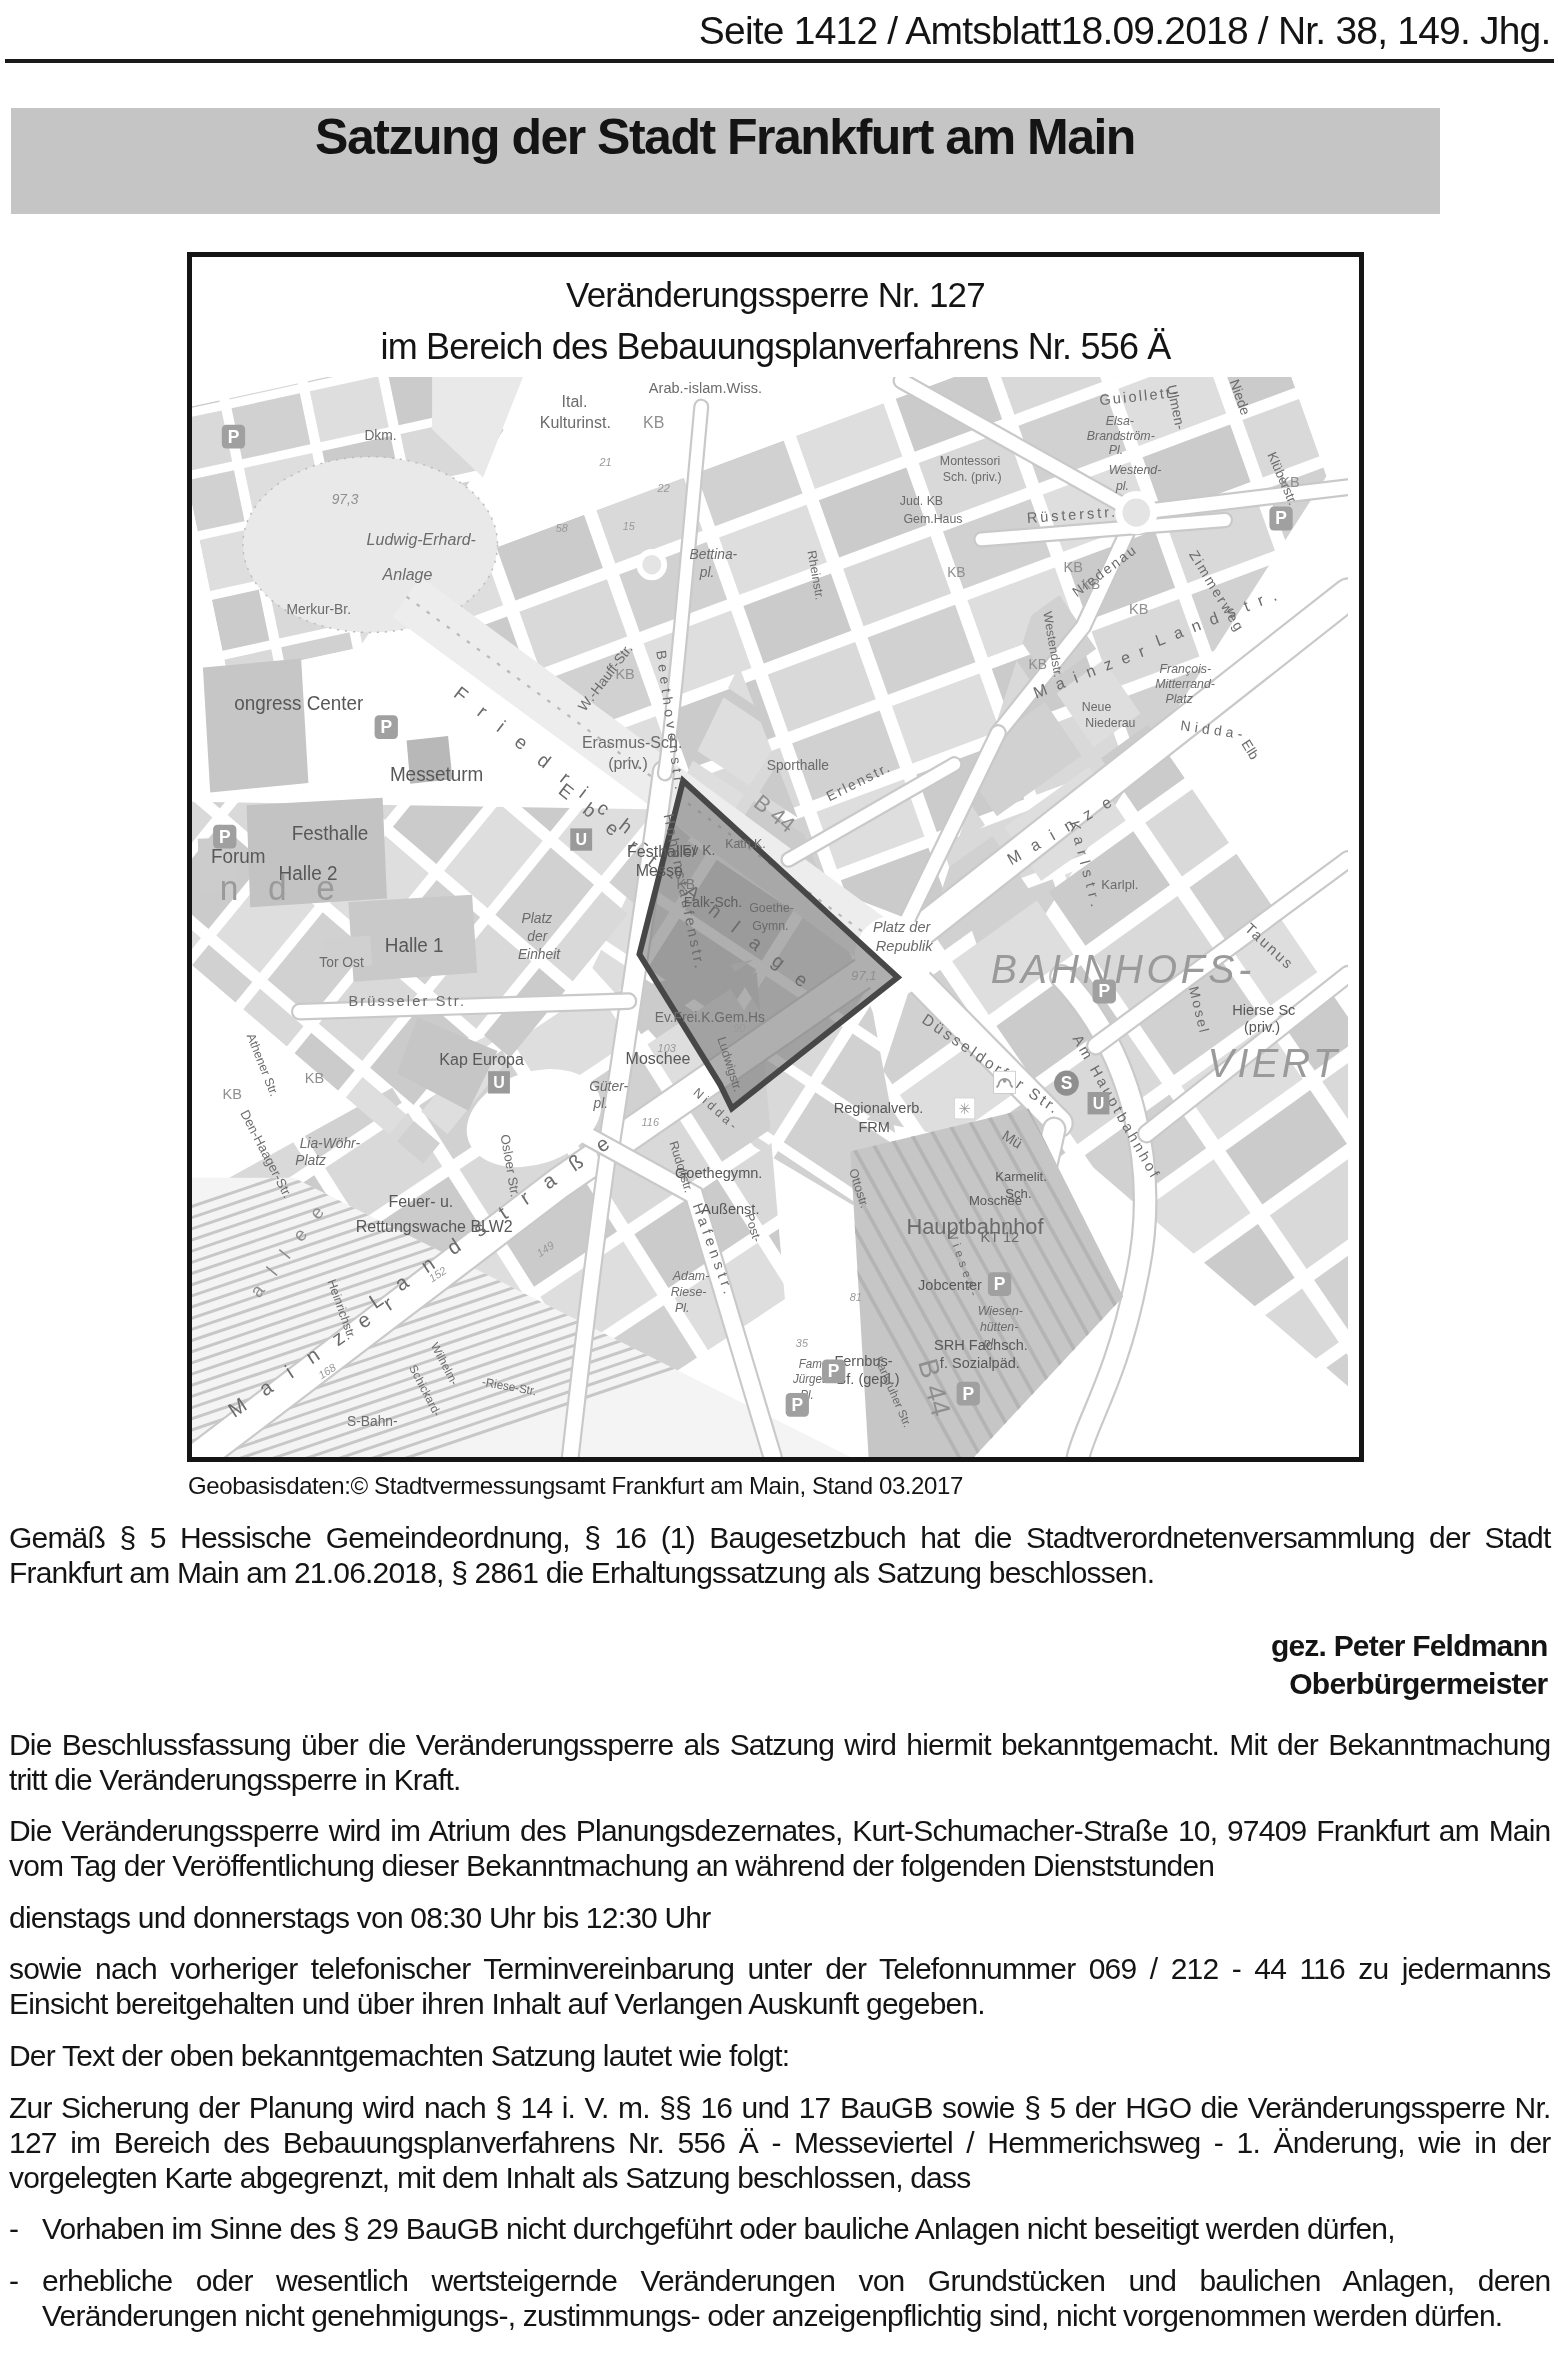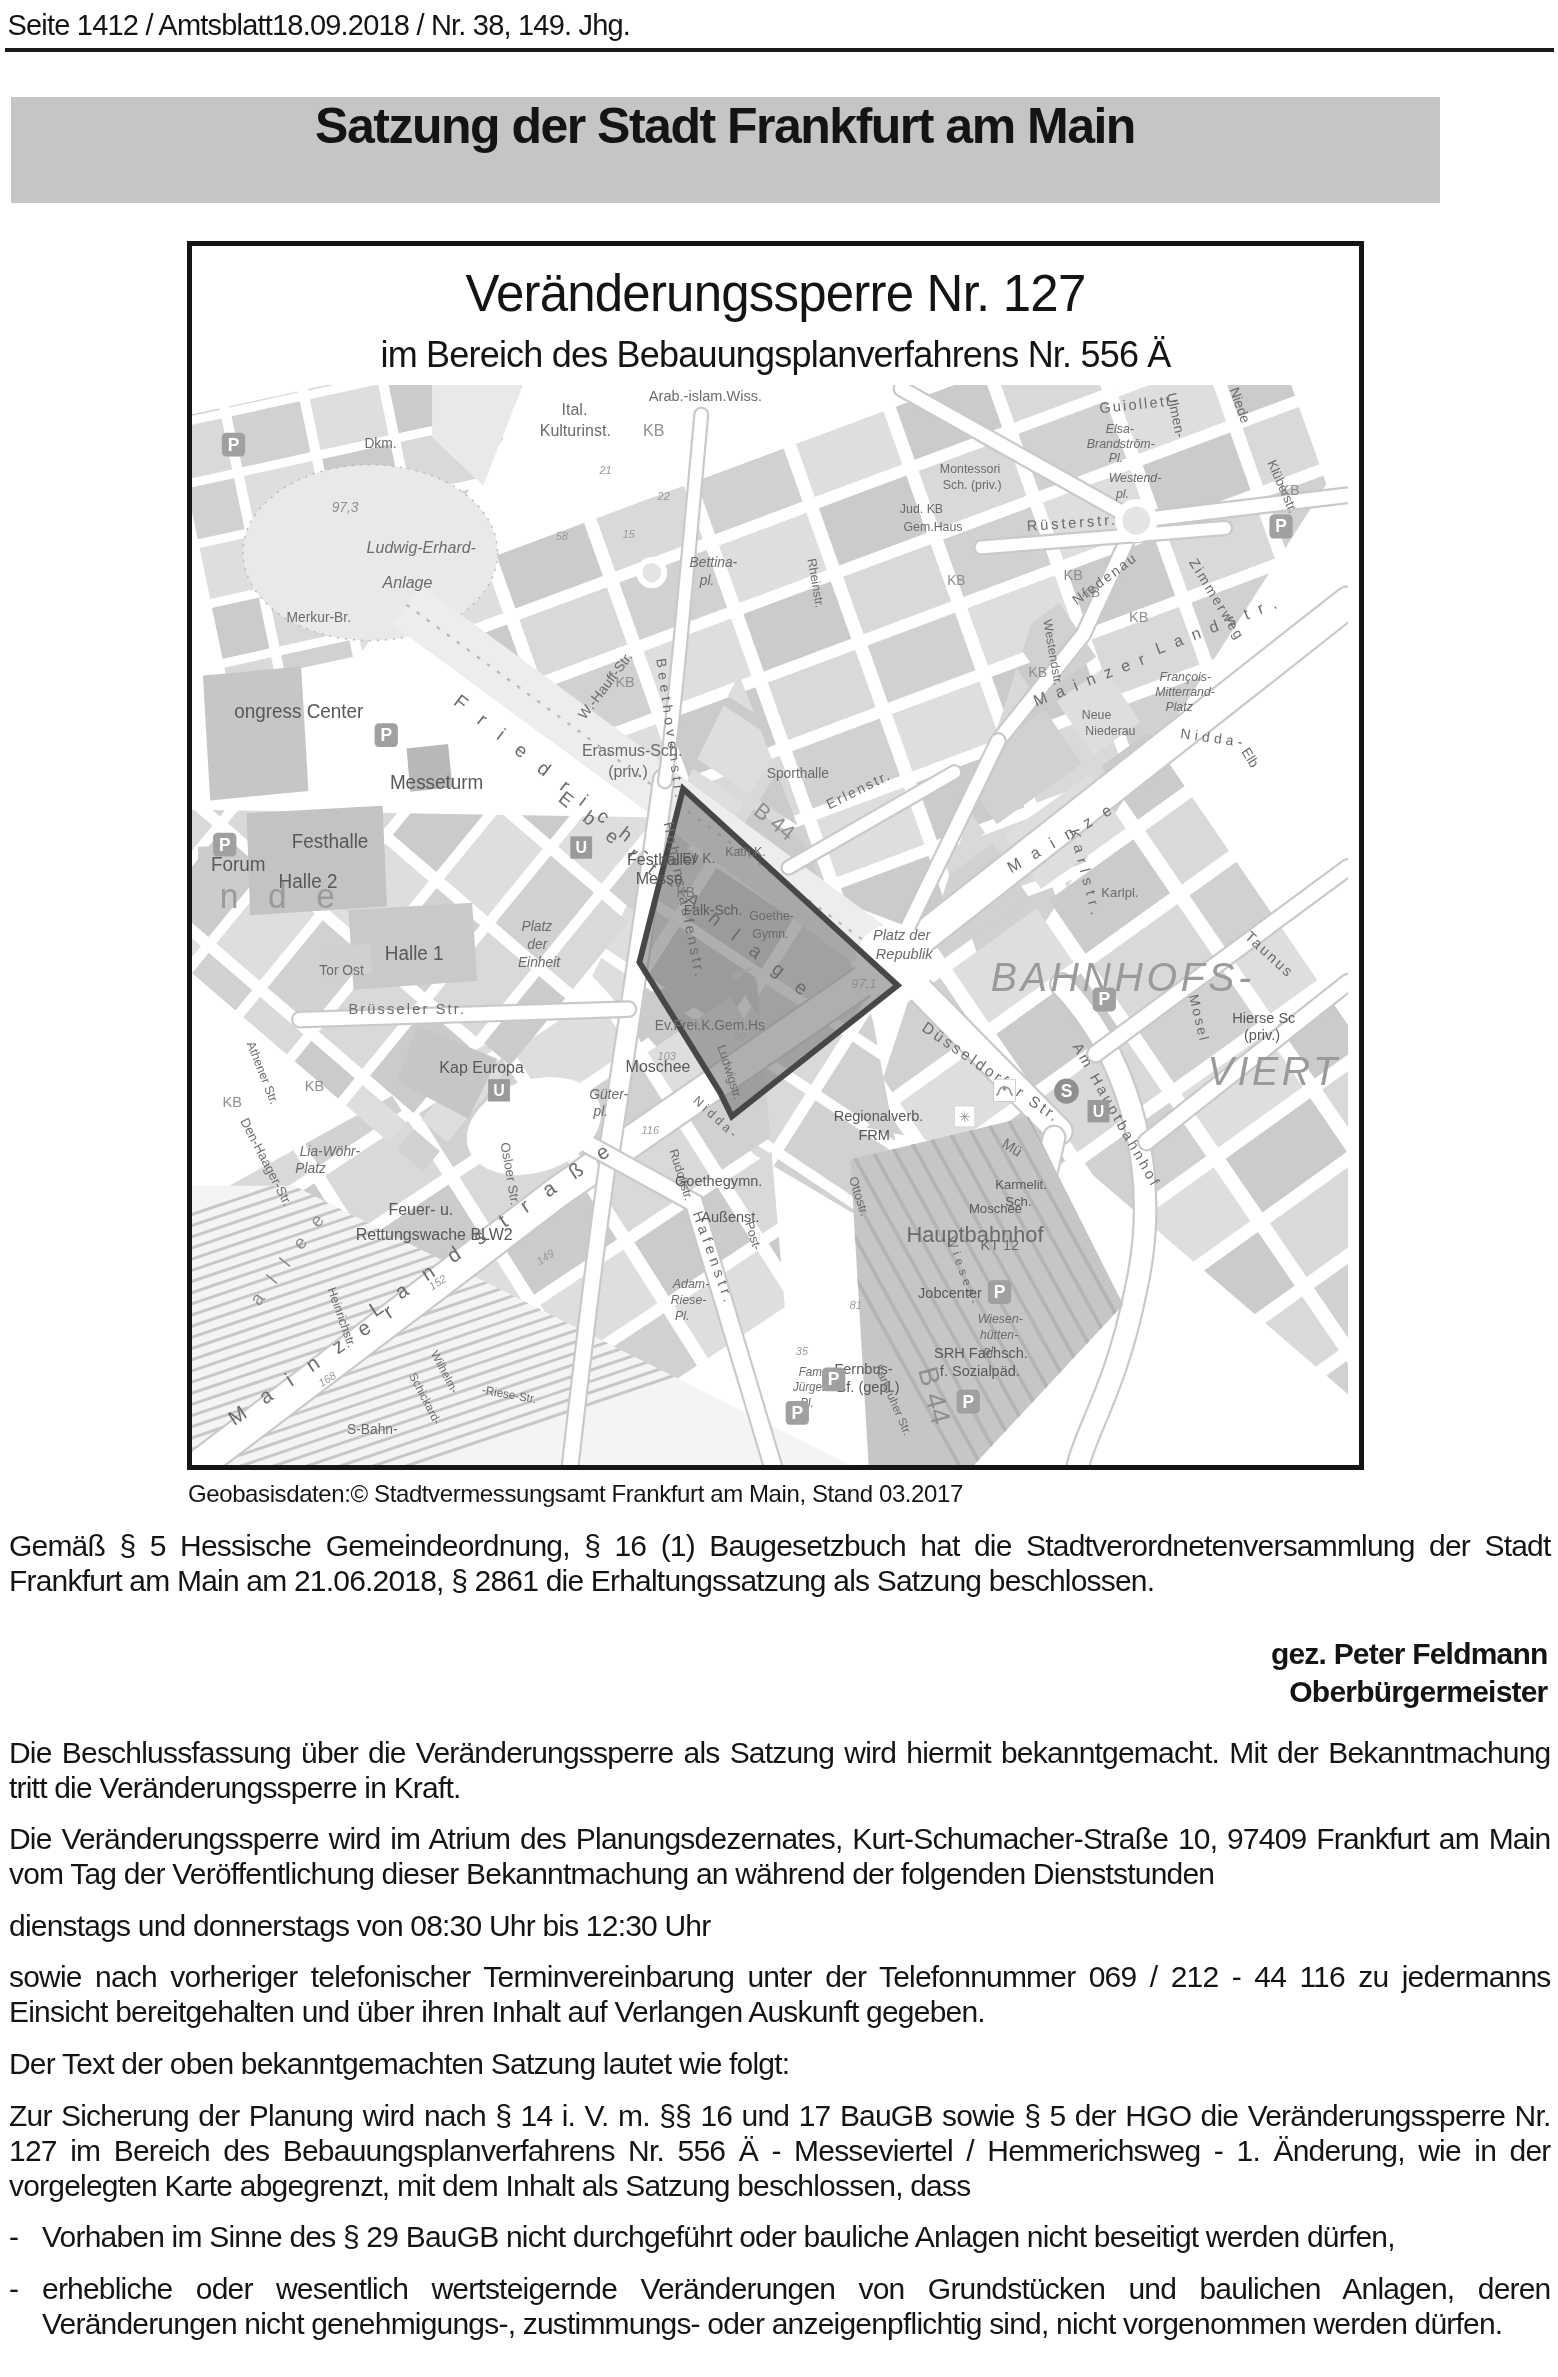--- a/index.html
+++ b/index.html
@@ -1,25 +1,25 @@
 <!DOCTYPE html>
 <html style="font-size:12px"><head>
 <meta charset="utf-8">
 <style>
   html,body{margin:0;padding:0}
   body{width:1558px;height:2377px;background:#fff;color:#141414;
        font-family:"Liberation Sans","DejaVu Sans",sans-serif;overflow:hidden;position:relative}
-  .hdr{display:flex;justify-content:flex-start;padding:9px 7.5px 0 7.5px;font-size:29px;letter-spacing:-0.8px}
+  .hdr{display:flex;justify-content:flex-end;padding:9px 7.5px 0 7.5px;font-size:39px;letter-spacing:-0.8px}
   .rule{border-top:4.5px solid #1a1a1a;margin:6px 4.5px 0 4.5px}
   .banner{margin:45px 0 0 10.5px;width:1429px;height:106px;background:#c5c5c5;
           display:flex;align-items:flex-start;justify-content:center}
   .banner h1{margin:0;font-size:50px;font-weight:bold;letter-spacing:-1.5px}
   .mapbox{margin:38px 0 0 187px;width:1167px;border:5.3px solid #151515;background:#fff}
   .maptitle{text-align:center;padding:18px 0 9px 0}
-  .mt1{font-size:51px;letter-spacing:-0.8px}
+  .mt1{font-size:35px;letter-spacing:-0.8px}
   .mt2{font-size:36px;margin-top:10.5px;letter-spacing:-0.8px}
   .mt3{font-size:36px;margin-top:7.5px;letter-spacing:-0.8px}
   #map-svg{display:block;font-family:"Liberation Sans","DejaVu Sans",sans-serif}
   .caption{margin:10.5px 0 0 188px;font-size:24px;letter-spacing:-0.4px}
   .bodytext{padding:19.6px 7.5px 0 9px;font-size:30px;letter-spacing:-0.8px;line-height:35px}
   .bodytext p{margin:0 0 16.6px 0;text-align:justify}
   .sig{text-align:right;font-weight:bold;margin:37px 3px 24px 0;line-height:38px}
   .li{display:flex;margin:0 0 16.6px 0}
   .li .dash{width:33px;flex:none}
   .li .lt{text-align:justify;flex:1}

